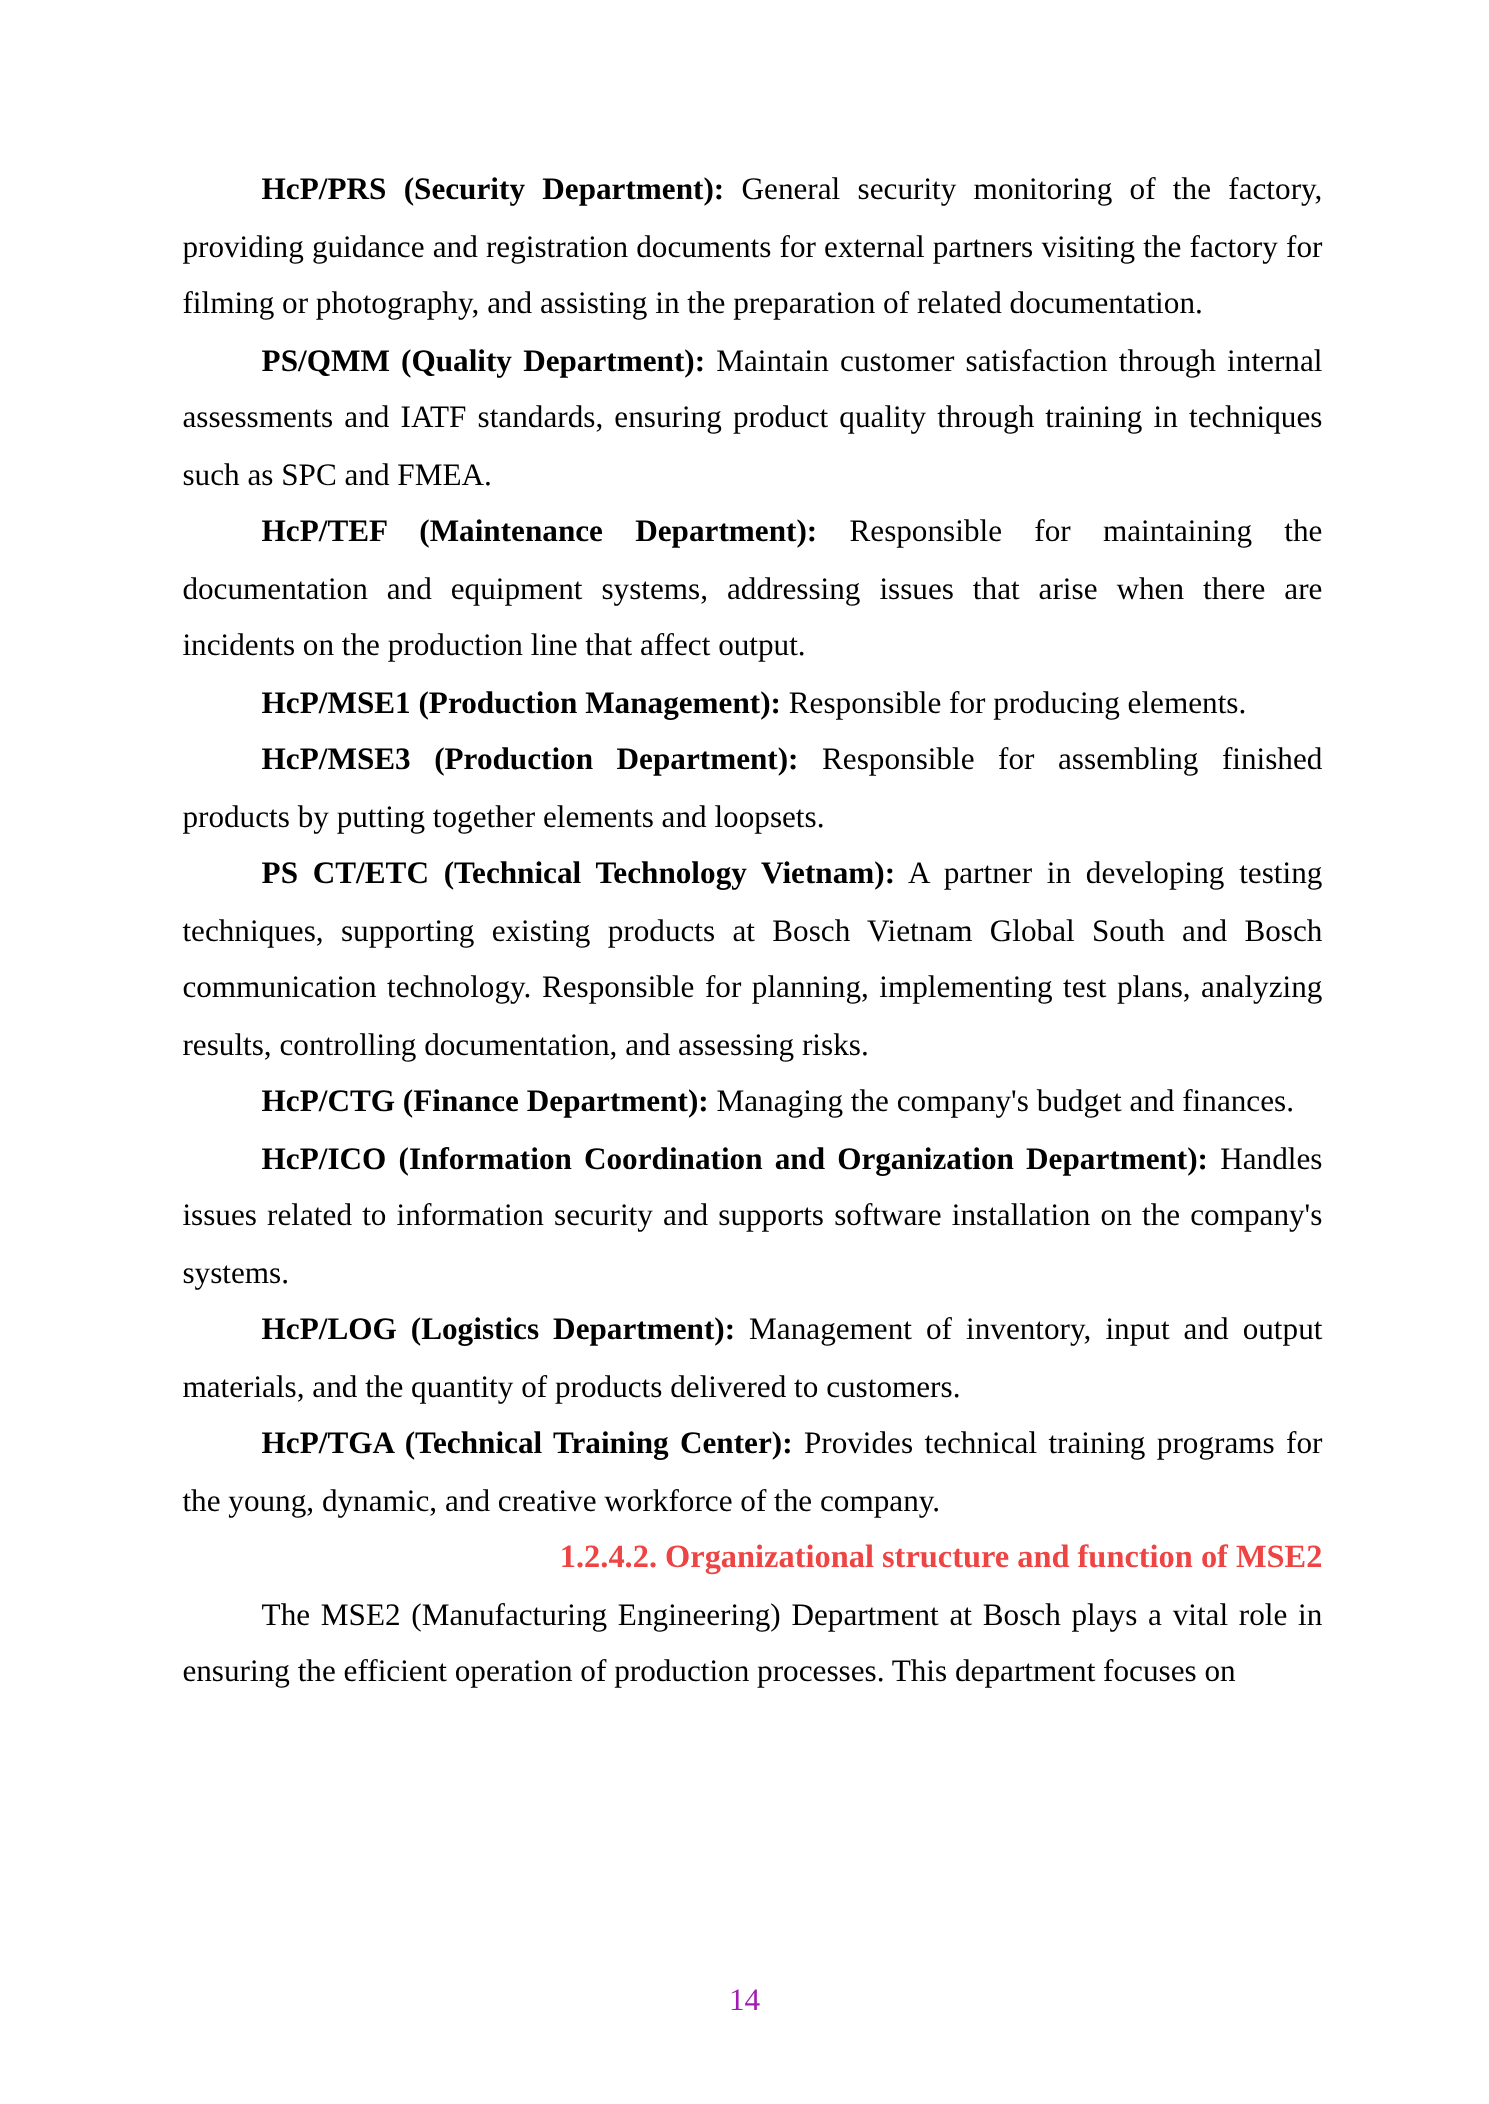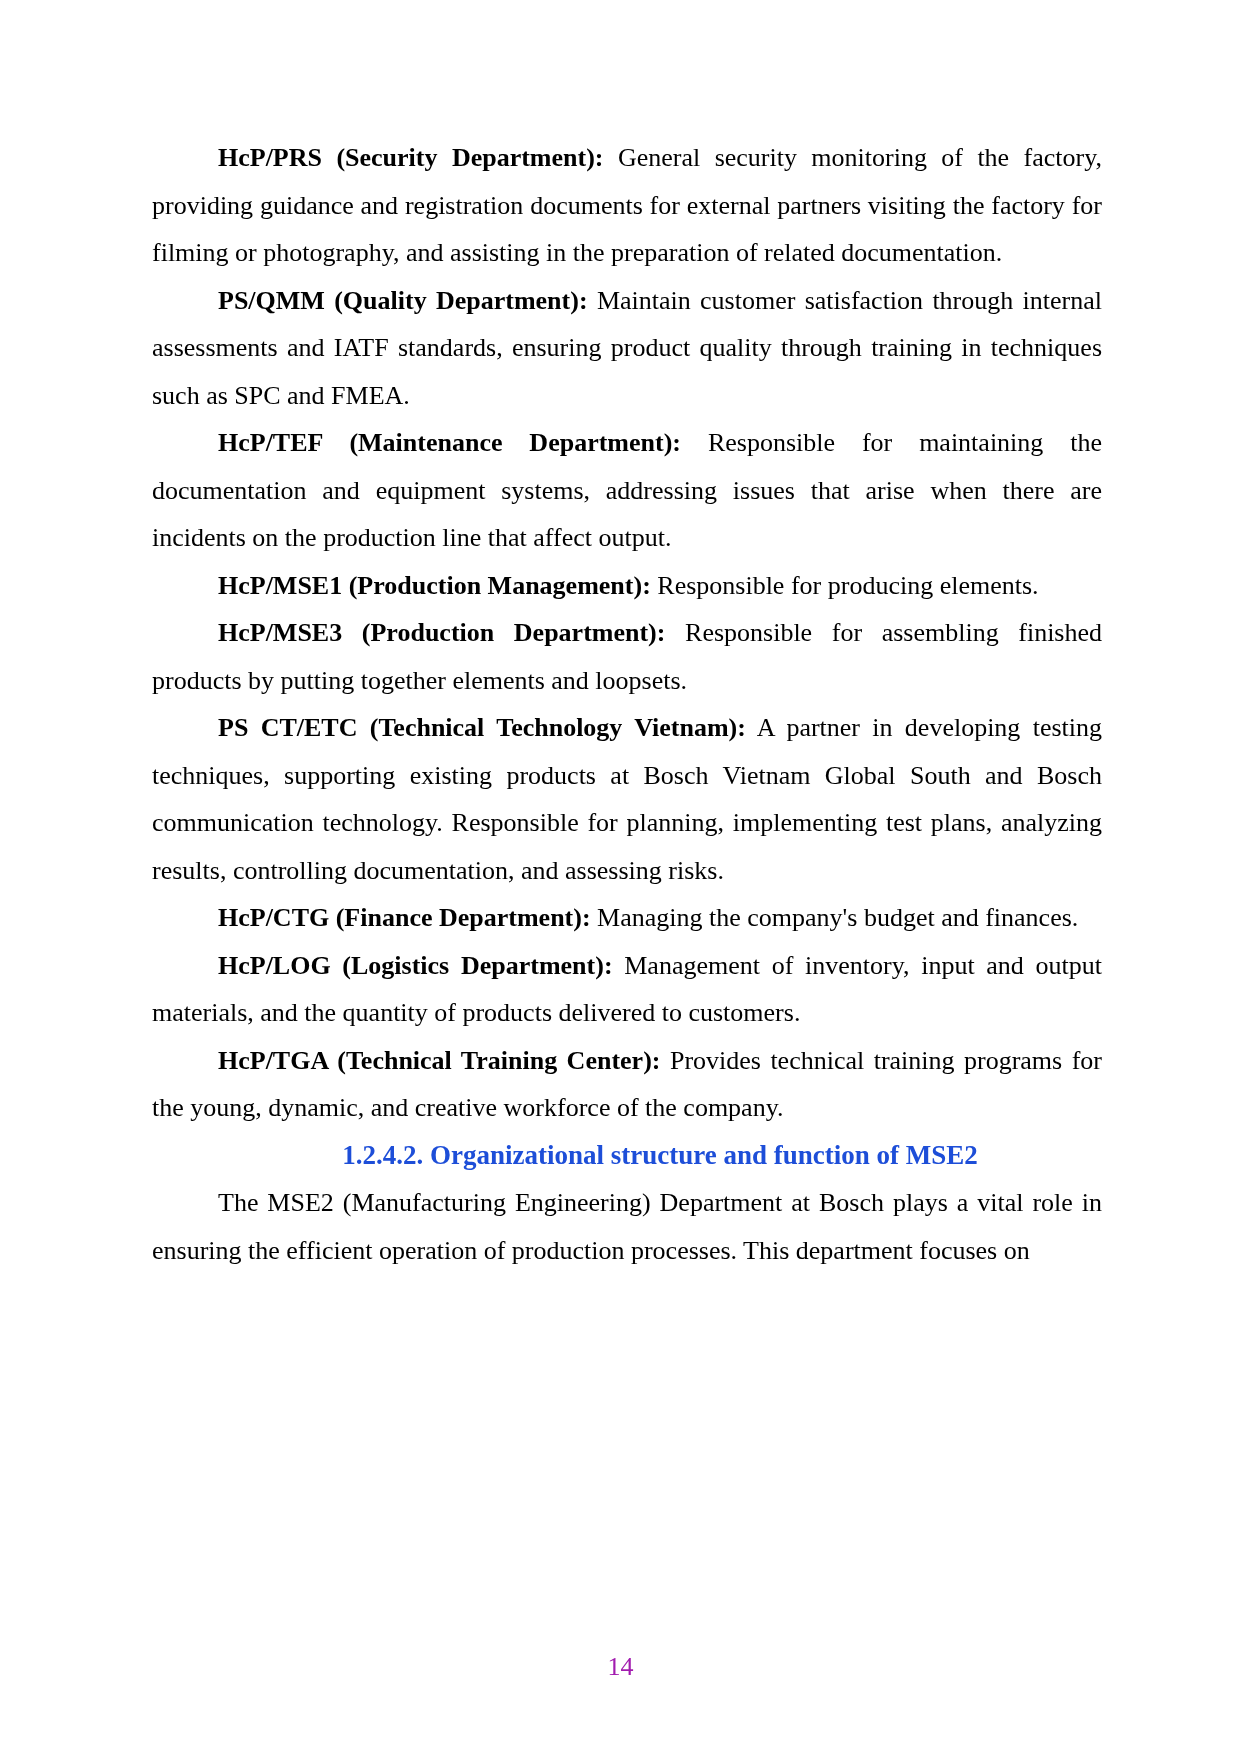--- a/index.html
+++ b/index.html
@@ -32,22 +32,22 @@
   }
   p.body-par b {
     font-weight: bold;
   }
   h3.section-heading {
     margin: 0;
     font-size: 27px;
     line-height: 47.5px;
     font-weight: bold;
     text-indent: 66px;
-    text-align: center;
-    color: #1d4ed8;
+    text-align: right;
+    color: #ef4444;
   }
   .page-number {
     position: absolute;
     left: 0;
     top: 1652px;
     width: 1241px;
     text-align: center;
     font-size: 26px;
     line-height: 30px;
     color: #a21caf;
@@ -67,20 +67,21 @@
 
     <p class="body-par"><b>HcP/MSE1 (Production Management):</b> <span>Responsible for producing elements.</span></p>
 
 
     <p class="body-par"><b>HcP/MSE3 (Production Department):</b> <span>Responsible for assembling finished products by putting together elements and loopsets.</span></p>
 
     <p class="body-par"><b>PS CT/ETC (Technical Technology Vietnam):</b> <span>A partner in developing testing techniques, supporting existing products at Bosch Vietnam Global South and Bosch communication technology. Responsible for planning, implementing test plans, analyzing results, controlling documentation, and assessing risks.</span></p>
 
     <p class="body-par"><b>HcP/CTG (Finance Department):</b> <span>Managing the company's budget and finances.</span></p>
 
+    <p class="body-par"><b>HcP/ICO (Information Coordination and Organization Department):</b> <span>Handles issues related to information security and supports software installation on the company's systems.</span></p>
 
     <p class="body-par"><b>HcP/LOG (Logistics Department):</b> <span>Management of inventory, input and output materials, and the quantity of products delivered to customers.</span></p>
 
     <p class="body-par"><b>HcP/TGA (Technical Training Center):</b> <span>Provides technical training programs for the young, dynamic, and creative workforce of the company.</span></p>
 
 
     <h3 class="section-heading">1.2.4.2. Organizational structure and function of MSE2</h3>
 
     <p class="body-par">The MSE2 (Manufacturing Engineering) Department at Bosch plays a vital role in ensuring the efficient operation of production processes. This department focuses on</p>
 

